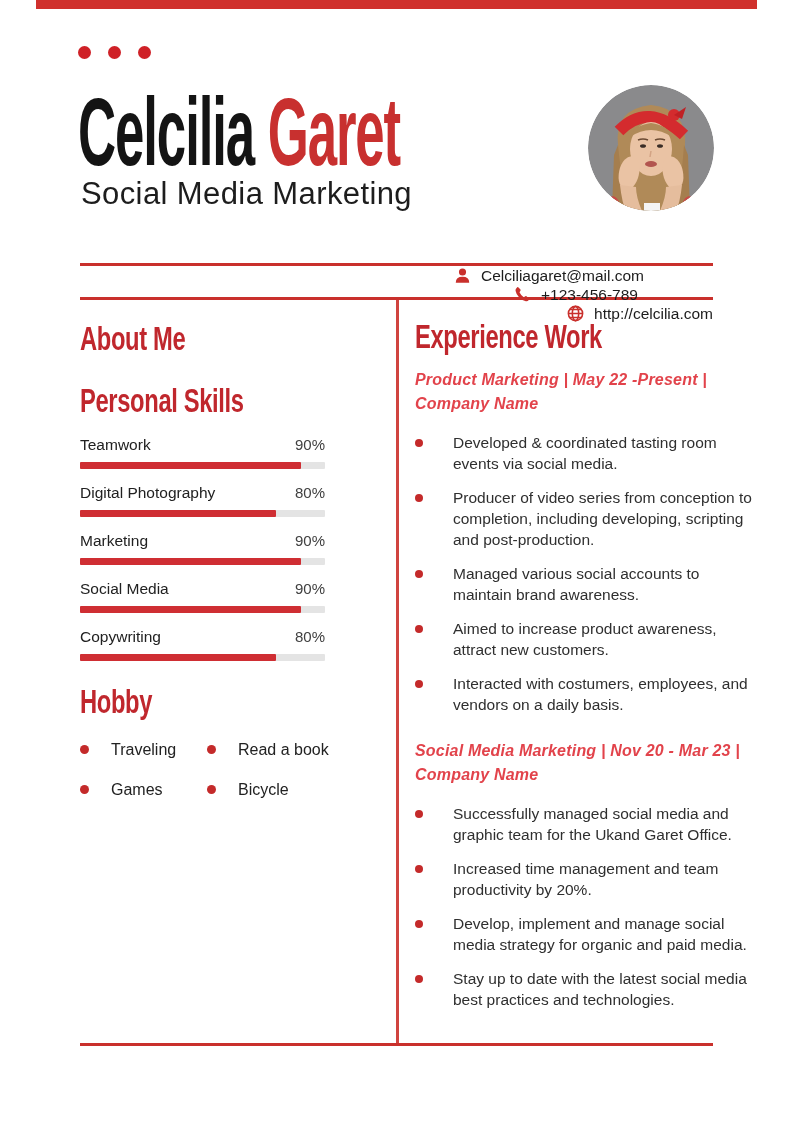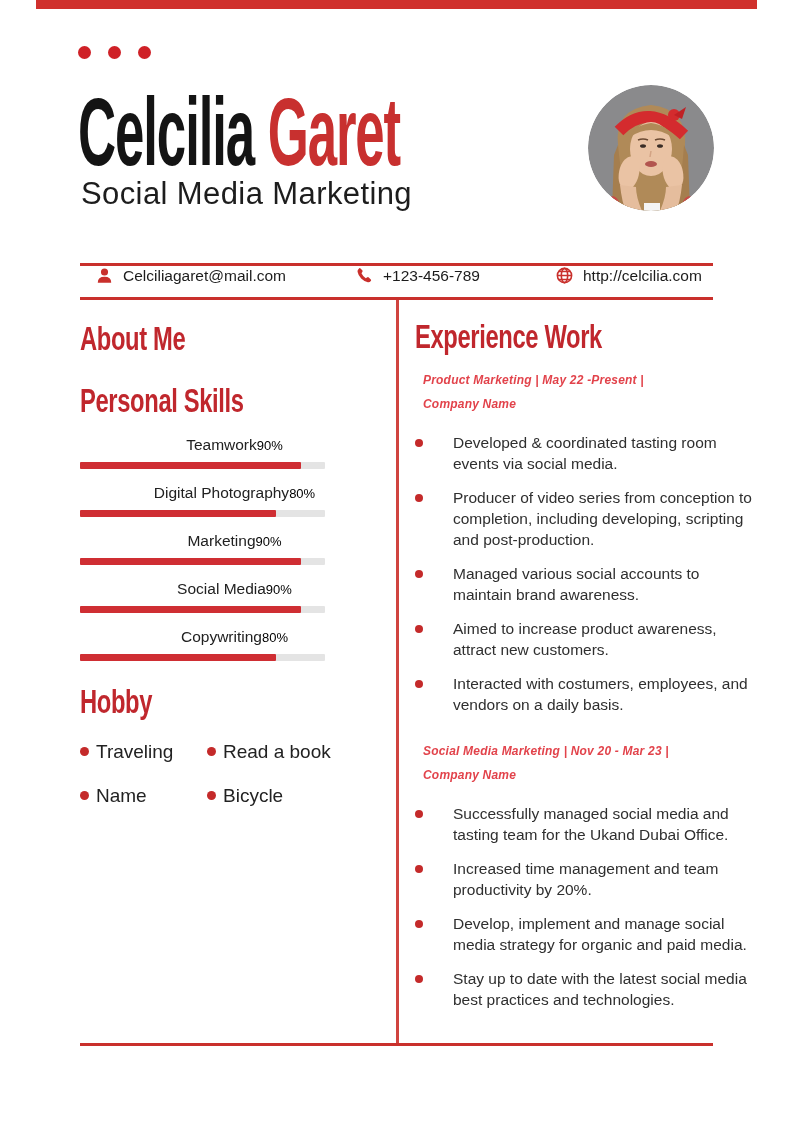--- a/index.html
+++ b/index.html
@@ -20,21 +20,21 @@
           transform-origin:0 50%; line-height:1.0; }
   .name .fn { color:#141414; }
   .name .ln { color:#c8302f; }
   .subtitle { position:absolute; left:81px; top:176px; font-size:31px; color:#1d1d1d; letter-spacing:0.4px; }
 
   .photo { position:absolute; left:588px; top:85px; width:126px; height:126px; border-radius:50%; overflow:hidden; }
 
   
   .contact { position:absolute; left:80px; top:263px; width:633px; height:37px;
              border-top:3px solid #c9302c; border-bottom:3px solid #c9302c;
-             display:flex; align-items:flex-start; }
+             display:flex; align-items:flex-end;flex-direction:column; }
   .contact-item { display:flex; align-items:center; gap:9px; font-size:15.5px; color:#1c1c1c; font-weight:500; }
   .ci-email { margin-left:15px; width:260px; }
   .ci-phone { width:200px; }
   .ci-web   { }
   .cicon { width:19px; height:19px; flex:0 0 auto; }
 
   
   .v-divider { position:absolute; left:396px; top:300px; width:2.5px; height:743px; background:#d0443f; }
   .bottom-rule { position:absolute; left:80px; top:1043px; width:633px; height:3px; background:#c9302c; }
 
@@ -43,34 +43,34 @@
   .col-right { position:absolute; left:415px; top:318px; width:340px; }
 
   h2.sec { color:#c0272d; font-size:33px; font-weight:700; letter-spacing:-0.5px;
            white-space:nowrap; transform:scaleX(0.72); transform-origin:0 50%; line-height:1.15; }
 
   .about-body { margin-top:14px; width:256px; font-size:15.5px; line-height:21.5px; color:#2b2b2b; }
 
   .skills-title { margin-top:24px; }
   .skills { margin-top:16px; }
   .skill { margin-bottom:15px; }
-  .skill-row { display:flex; justify-content:center; align-items:baseline; width:245px;margin-left:32px; }
+  .skill-row { display:flex; justify-content:space-between; align-items:baseline; width:245px; }
   .skill-label { font-size:15.5px; color:#212121; }
-  .skill-pct { font-size:13px; color:#000000; }
+  .skill-pct { font-size:15px; color:#404040; }
   .bar { margin-top:8px; width:245px; height:7px; background:#e4e4e4; border-radius:1px; position:relative; }
   .bar-fill { height:7px; background:#cf2e33; border-radius:1px; width:0; }
 
   .hobby-title { margin-top:22px; }
   .hobby-grid { margin-top:20px; display:grid; grid-template-columns:127px auto; row-gap:22px; }
-  .hobby-item { display:flex; align-items:center; gap:7px; font-size:19px; color:#222; }
+  .hobby-item { display:flex; align-items:center; gap:22px; font-size:16px; color:#222; }
   .hdot { width:9px; height:9px; border-radius:50%; background:#c42a2a; flex:0 0 auto; }
 
   
-  .job-title { margin-top:12px; color:#e2434b; font-size:12px; font-style:italic; font-weight:600;
-               line-height:24px; letter-spacing:0.2px;margin-left:8px; }
+  .job-title { margin-top:12px; color:#e2434b; font-size:16px; font-style:italic; font-weight:600;
+               line-height:24px; letter-spacing:0.2px; }
   .job-title span { display:block; }
   .bullets { list-style:none; margin-top:16px; }
   .bullets li { display:flex; gap:30px; margin-bottom:13px; }
   .bdot { width:8px; height:8px; border-radius:50%; background:#c42a2a; flex:0 0 auto; margin-top:7px; }
   .btext { font-size:15.5px; line-height:21px; color:#2f2f2f; width:318px; }
   .job2 { margin-top:24px; }
 </style>
 </head>
 <body>
 
@@ -218,21 +218,21 @@
       <div class="hobby-item">
         <span class="hdot"></span>
         <span>Traveling</span>
       </div>
       <div class="hobby-item">
         <span class="hdot"></span>
         <span>Read a book</span>
       </div>
       <div class="hobby-item">
         <span class="hdot"></span>
-        <span>Name</span>
+        <span>Games</span>
       </div>
       <div class="hobby-item">
         <span class="hdot"></span>
         <span>Bicycle</span>
       </div>
     </div>
   </div>
 
   <div class="col-right">
     <h2 class="sec">Experience Work</h2>
@@ -264,21 +264,21 @@
         </li>
     </ul>
 
     <div class="job-title job2">
       <span>Social Media Marketing | Nov 20 - Mar 23 |</span>
       <span>Company Name</span>
     </div>
     <ul class="bullets">
       <li>
           <span class="bdot"></span>
-          <span class="btext">Successfully managed social media and tasting team for the Ukand Dubai Office.</span>
+          <span class="btext">Successfully managed social media and graphic team for the Ukand Garet Office.</span>
         </li>
       <li>
           <span class="bdot"></span>
           <span class="btext">Increased time management and team productivity by 20%.</span>
         </li>
       <li>
           <span class="bdot"></span>
           <span class="btext">Develop, implement and manage social media strategy for organic and paid media.</span>
         </li>
       <li>

